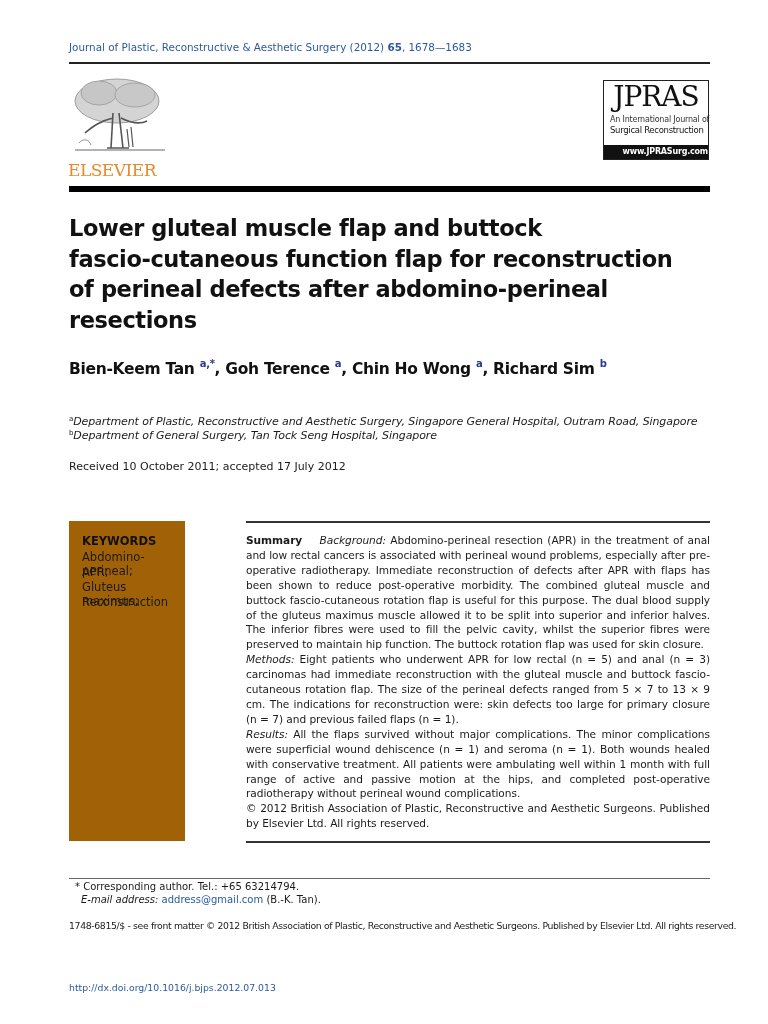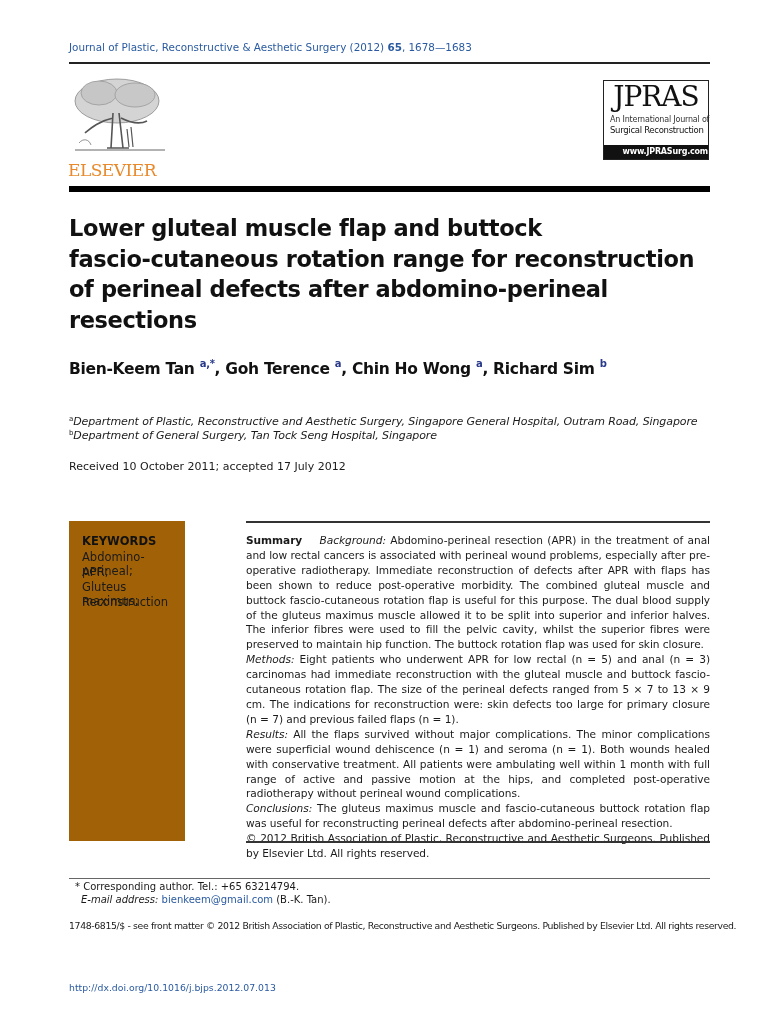--- a/index.html
+++ b/index.html
@@ -68,21 +68,21 @@
   <div class="jpras-title">JPRAS</div>
   <div class="jpras-sub1">An International Journal of</div>
   <div class="jpras-sub2">Surgical Reconstruction</div>
   <div class="jpras-url">www.JPRASurg.com</div>
 </div>
 
 <div class="abs rule-thick"></div>
 
 <div class="abs title">
   <div>Lower gluteal muscle flap and buttock</div>
-  <div>fascio-cutaneous rotation range for reconstruction</div>
+  <div>fascio-cutaneous function flap for reconstruction</div>
   <div>of perineal defects after abdomino-perineal</div>
   <div>resections</div>
 </div>
 
 <div class="abs authors">
   <span>Bien-Keem Tan</span>
   <sup>a,*</sup>,
   <span>Goh Terence</span>
   <sup>a</sup>,
   <span>Chin Ho Wong</span>
@@ -106,26 +106,25 @@
   <div class="kw-item" style="top:44px;">APR;</div>
   <div class="kw-item" style="top:59px;">Gluteus maximus;</div>
   <div class="kw-item" style="top:74px;">Reconstruction</div>
 </div>
 
 <div class="abs abs-rule-top"></div>
 <div class="abs abstract">
   <p><span class="lbl">Summary</span>&nbsp;&nbsp;&nbsp; <i>Background:</i><span> Abdomino-perineal resection (APR) in the treatment of anal and low rectal cancers is associated with perineal wound problems, especially after pre-operative radiotherapy. Immediate reconstruction of defects after APR with flaps has been shown to reduce post-operative morbidity. The combined gluteal muscle and buttock fascio-cutaneous rotation flap is useful for this purpose. The dual blood supply of the gluteus maximus muscle allowed it to be split into superior and inferior halves. The inferior fibres were used to fill the pelvic cavity, whilst the superior fibres were preserved to maintain hip function. The buttock rotation flap was used for skin closure.</span></p>
   <p><i>Methods:</i><span> Eight patients who underwent APR for low rectal (n = 5) and anal (n = 3) carcinomas had immediate reconstruction with the gluteal muscle and buttock fascio-cutaneous rotation flap. The size of the perineal defects ranged from 5 × 7 to 13 × 9 cm. The indications for reconstruction were: skin defects too large for primary closure (n = 7) and previous failed flaps (n = 1).</span></p>
   <p><i>Results:</i><span> All the flaps survived without major complications. The minor complications were superficial wound dehiscence (n = 1) and seroma (n = 1). Both wounds healed with conservative treatment. All patients were ambulating well within 1 month with full range of active and passive motion at the hips, and completed post-operative radiotherapy without perineal wound complications.</span></p>
-  <p><i>Conclusions:</i><span> The gluteus maximus muscle and fascio-cutaneous buttock rotation flap was useful for reconstructing perineal defects after abdomino-perineal resection.</span></p>
   <p>© 2012 British Association of Plastic, Reconstructive and Aesthetic Surgeons. Published by Elsevier Ltd. All rights reserved.</p>
 </div>
 <div class="abs abs-rule-bot"></div>
 
 <div class="abs fn-rule"></div>
 <div class="abs footnote" style="top:881px;">* Corresponding author. Tel.: +65 63214794.</div>
 <div class="abs footnote" style="top:894px; left:81px;">
   <i>E-mail address:</i>
-  <a>bienkeem@gmail.com</a><span> (B.-K. Tan).</span>
+  <a>address@gmail.com</a><span> (B.-K. Tan).</span>
 </div>
 
 <div class="abs issn">1748-6815/$ - see front matter © 2012 British Association of Plastic, Reconstructive and Aesthetic Surgeons. Published by Elsevier Ltd. All rights reserved.</div>
 <a class="abs doi">http://dx.doi.org/10.1016/j.bjps.2012.07.013</a>
 
 </body></html>

